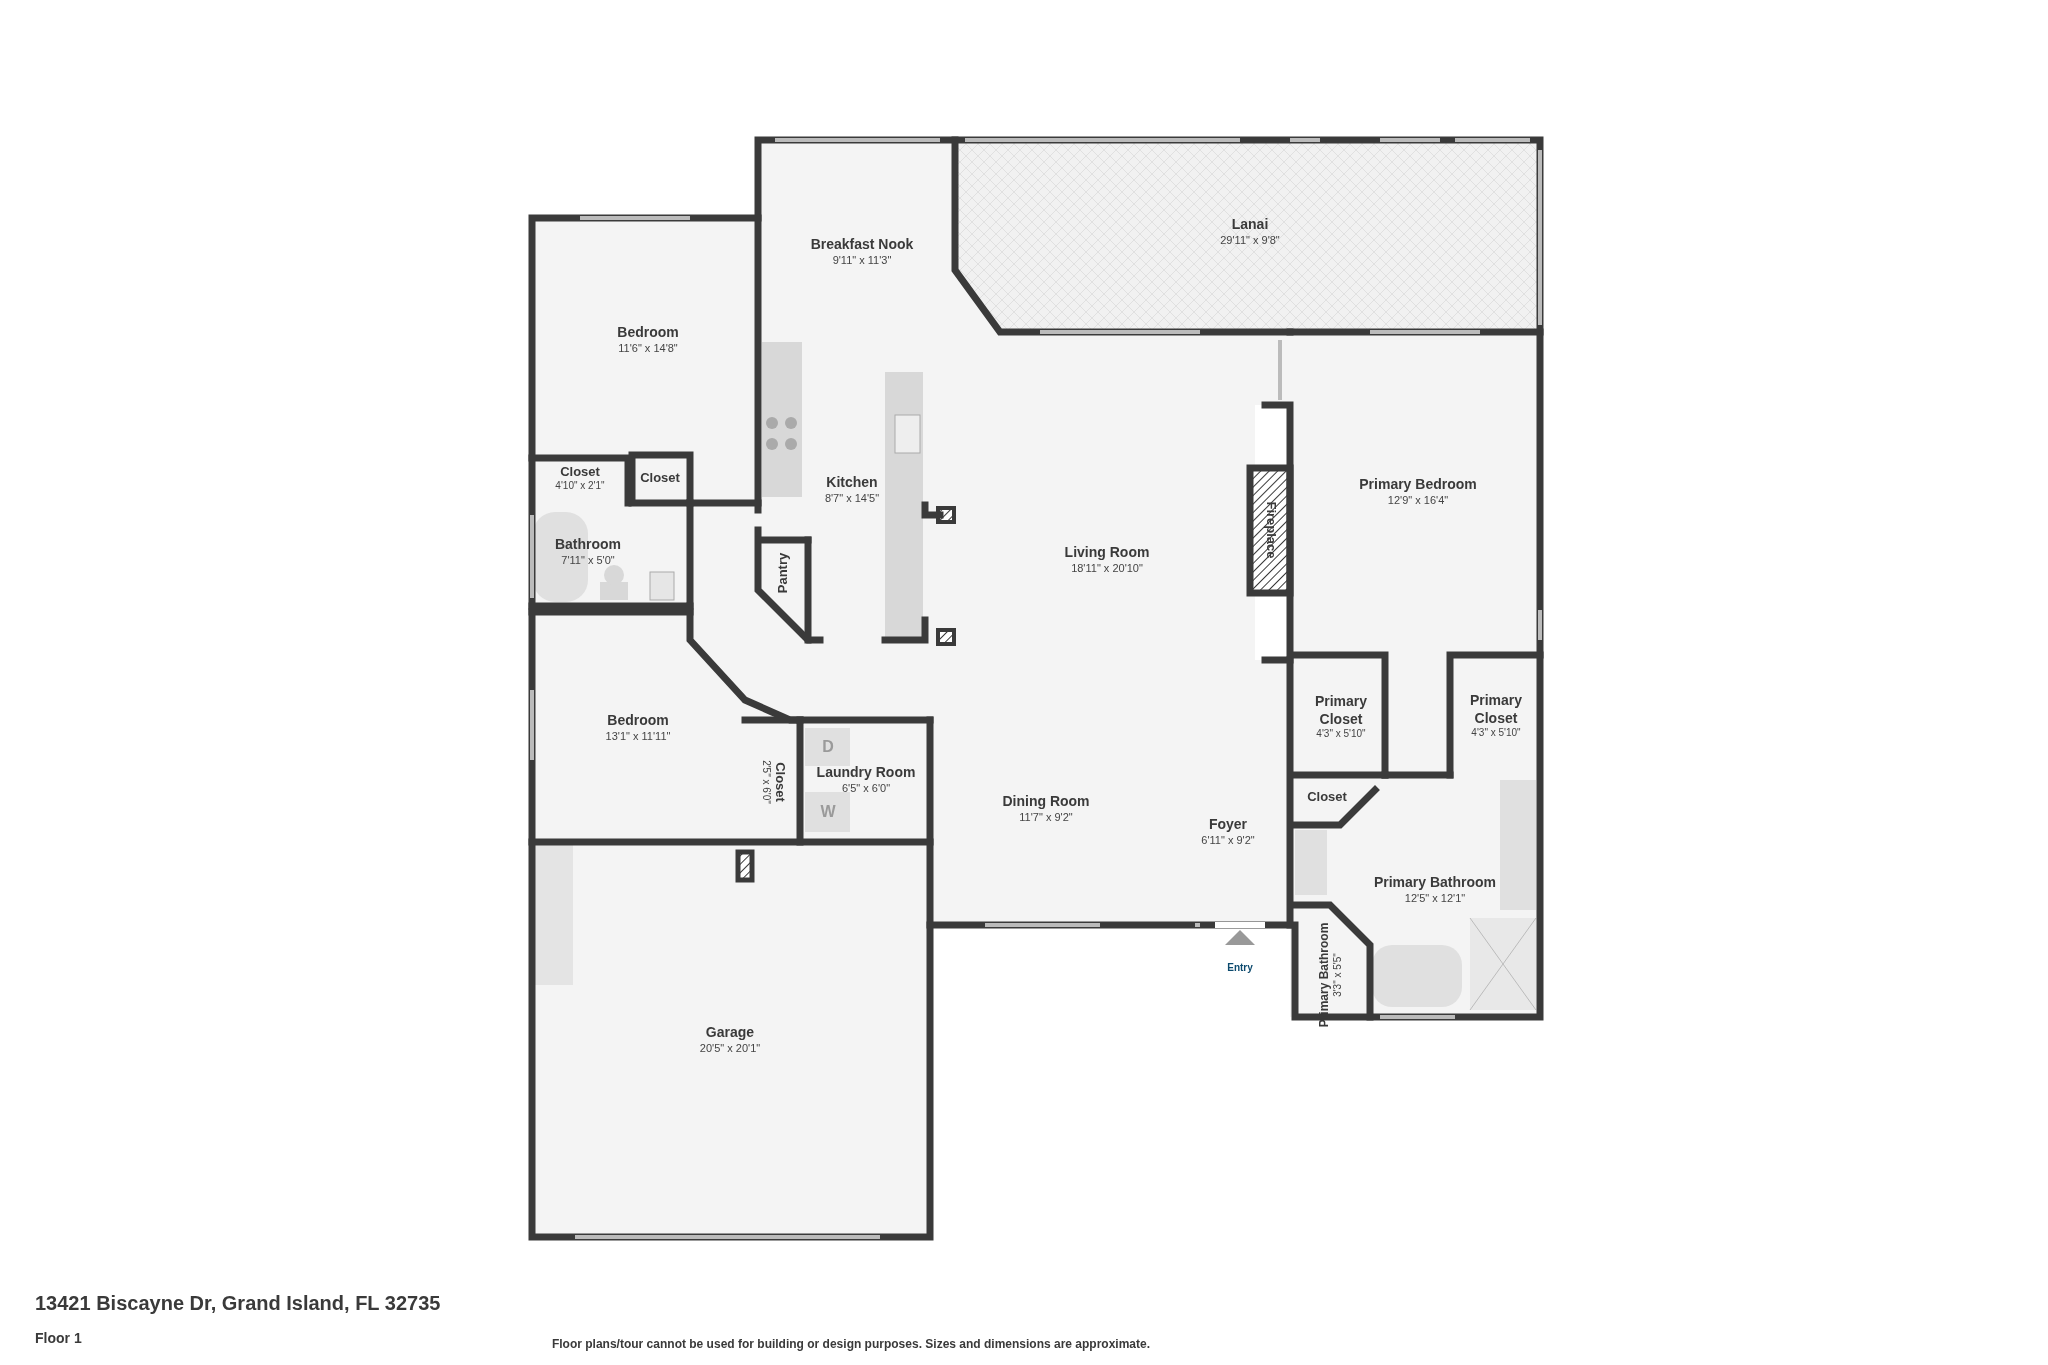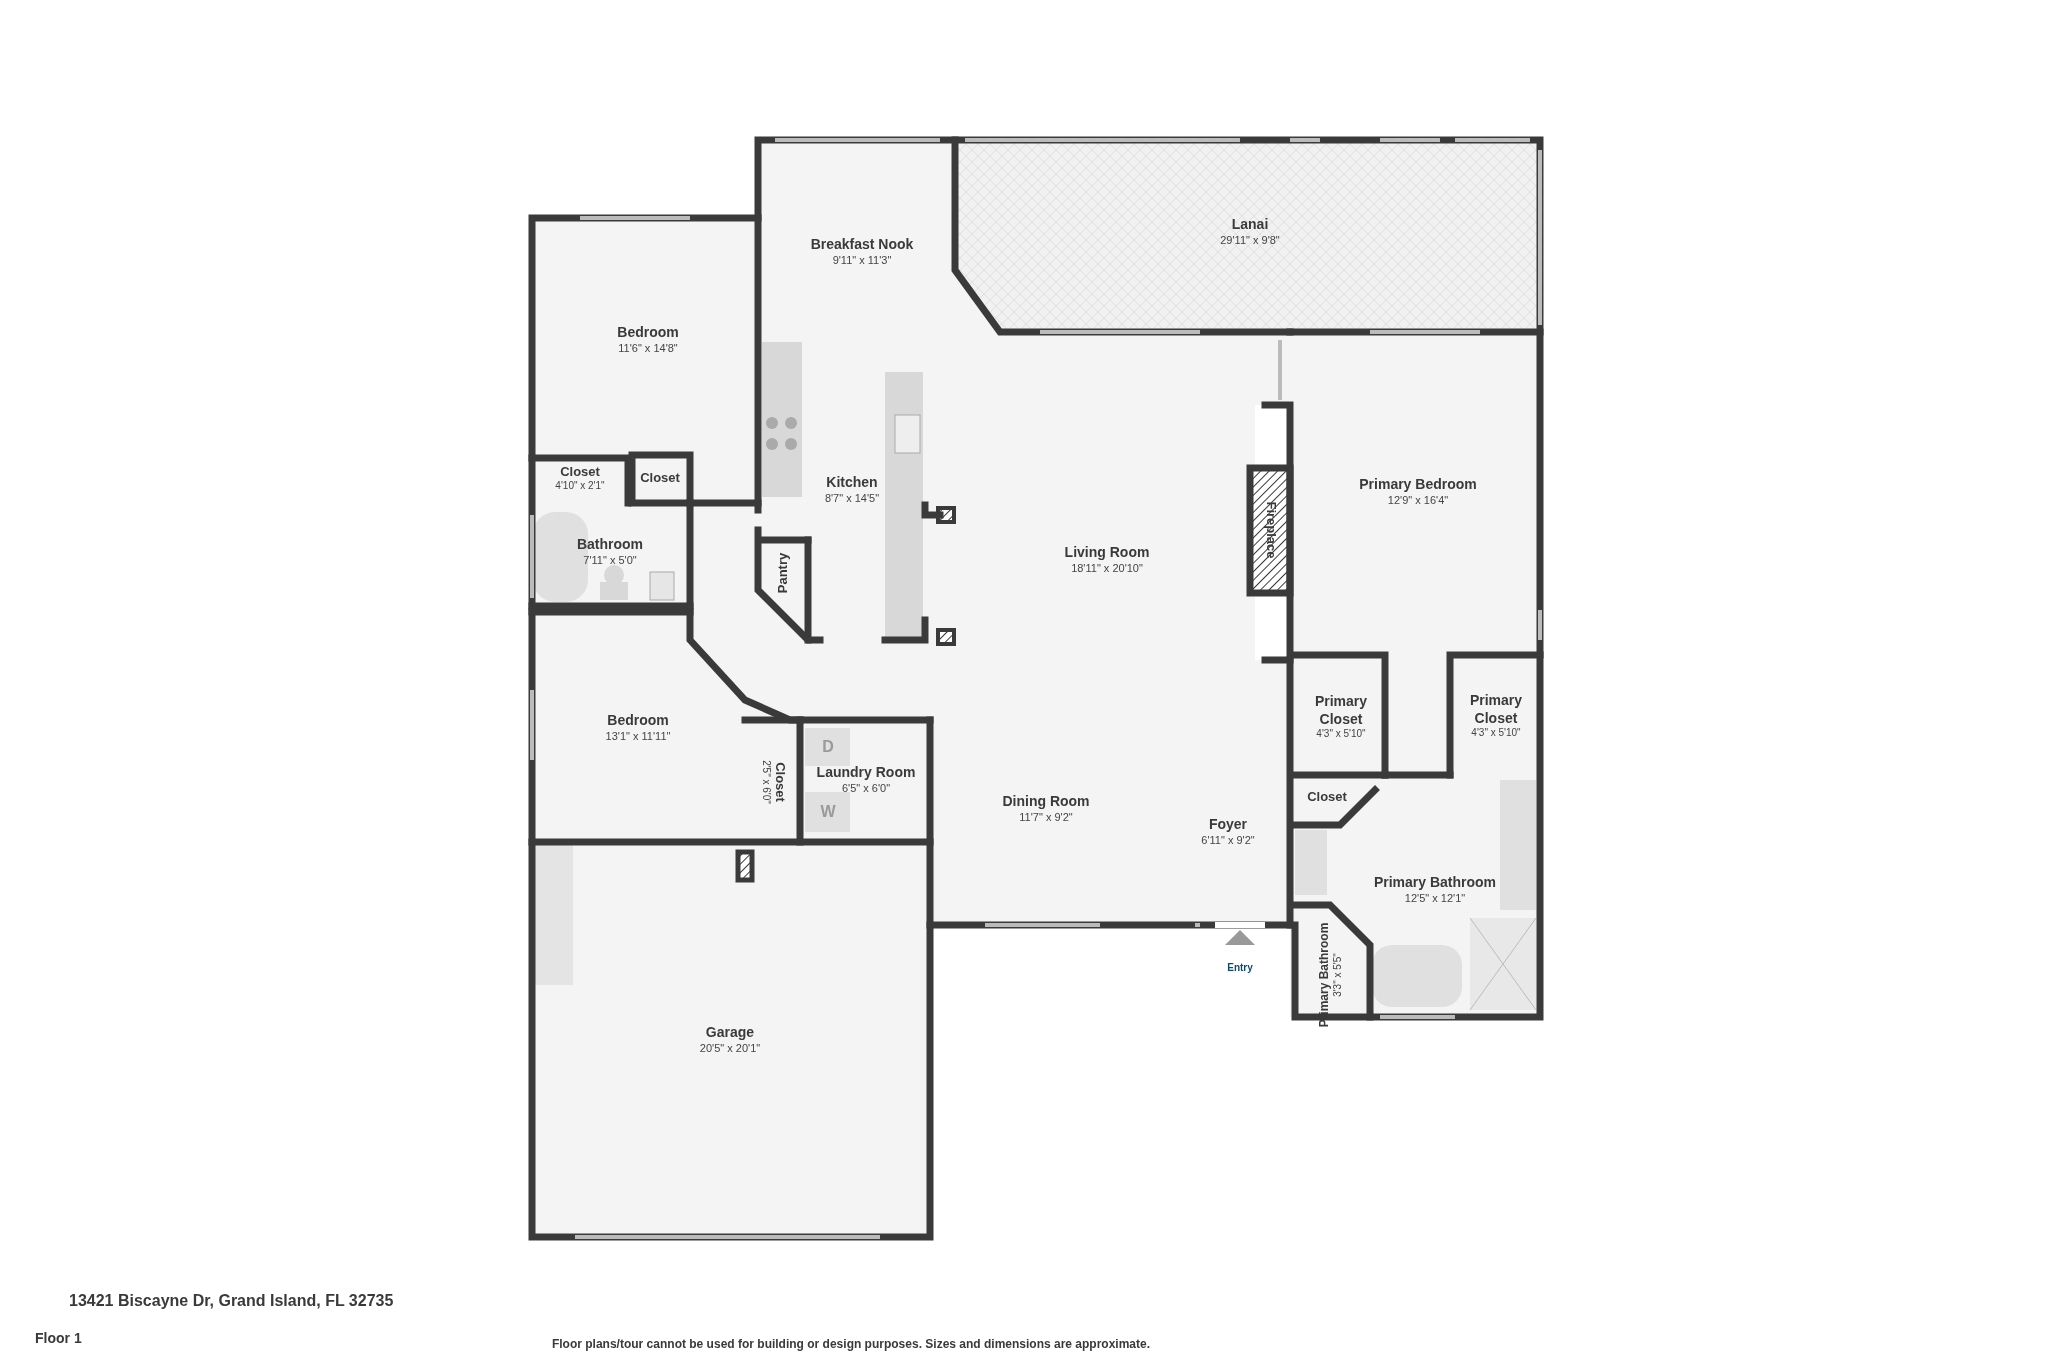--- a/index.html
+++ b/index.html
@@ -4,21 +4,21 @@
 <style>
   html, body { margin:0; padding:0; background:#ffffff; }
   body { width:2048px; height:1365px; position:relative; overflow:hidden;
          font-family:"Liberation Sans", "DejaVu Sans", sans-serif; color:#333; }
   #plan { position:absolute; left:0; top:0; }
   .room-name { position:absolute; transform:translate(-50%,-50%); text-align:center;
                font-weight:bold; font-size:14px; color:#3a3a3a; white-space:nowrap; line-height:1.25; }
   .room-dim { display:block; font-weight:normal; font-size:11px; color:#444; }
   .vert { transform:translate(-50%,-50%) rotate(90deg); }
   .footer-text { position:absolute; font-weight:bold; color:#3a3a3a; }
-  #address { left:35px; top:1292px; font-size:16px;margin-left:34px; }
+  #address { left:35px; top:1292px; font-size:20px; }
   #floor { left:35px; top:1330px; font-size:14px; }
   #disclaimer { left:0; width:1702px; text-align:center; top:1337px; font-size:12px; }
   .entry-label { position:absolute; transform:translate(-50%,-50%); font-weight:bold; font-size:10px; color:#0c4a6e; }
 </style>
 </head>
 <body>
 
 <svg id="plan" width="2048" height="1365" viewBox="0 0 2048 1365">
   <defs>
     <pattern id="lanaiPat" width="12" height="12" patternUnits="userSpaceOnUse">
@@ -141,21 +141,21 @@
   <span>Bedroom</span>
   <span class="room-dim">11'6" x 14'8"</span>
 </div>
 <div class="room-name" style="left:580px;top:478px;font-size:13px">
   <span>Closet</span>
   <span class="room-dim" style="font-size:10px">4'10" x 2'1"</span>
 </div>
 <div class="room-name" style="left:660px;top:478px;font-size:13px">
   <span>Closet</span>
 </div>
-<div class="room-name" style="left:610px;top:552px">
+<div class="room-name" style="left:588px;top:552px">
   <span>Bathroom</span>
   <span class="room-dim">7'11" x 5'0"</span>
 </div>
 <div class="room-name vert" style="left:783px;top:573px;transform:translate(-50%,-50%) rotate(-90deg);font-size:13px">
   <span>Pantry</span>
 </div>
 <div class="room-name" style="left:852px;top:490px">
   <span>Kitchen</span>
   <span class="room-dim">8'7" x 14'5"</span>
 </div>

